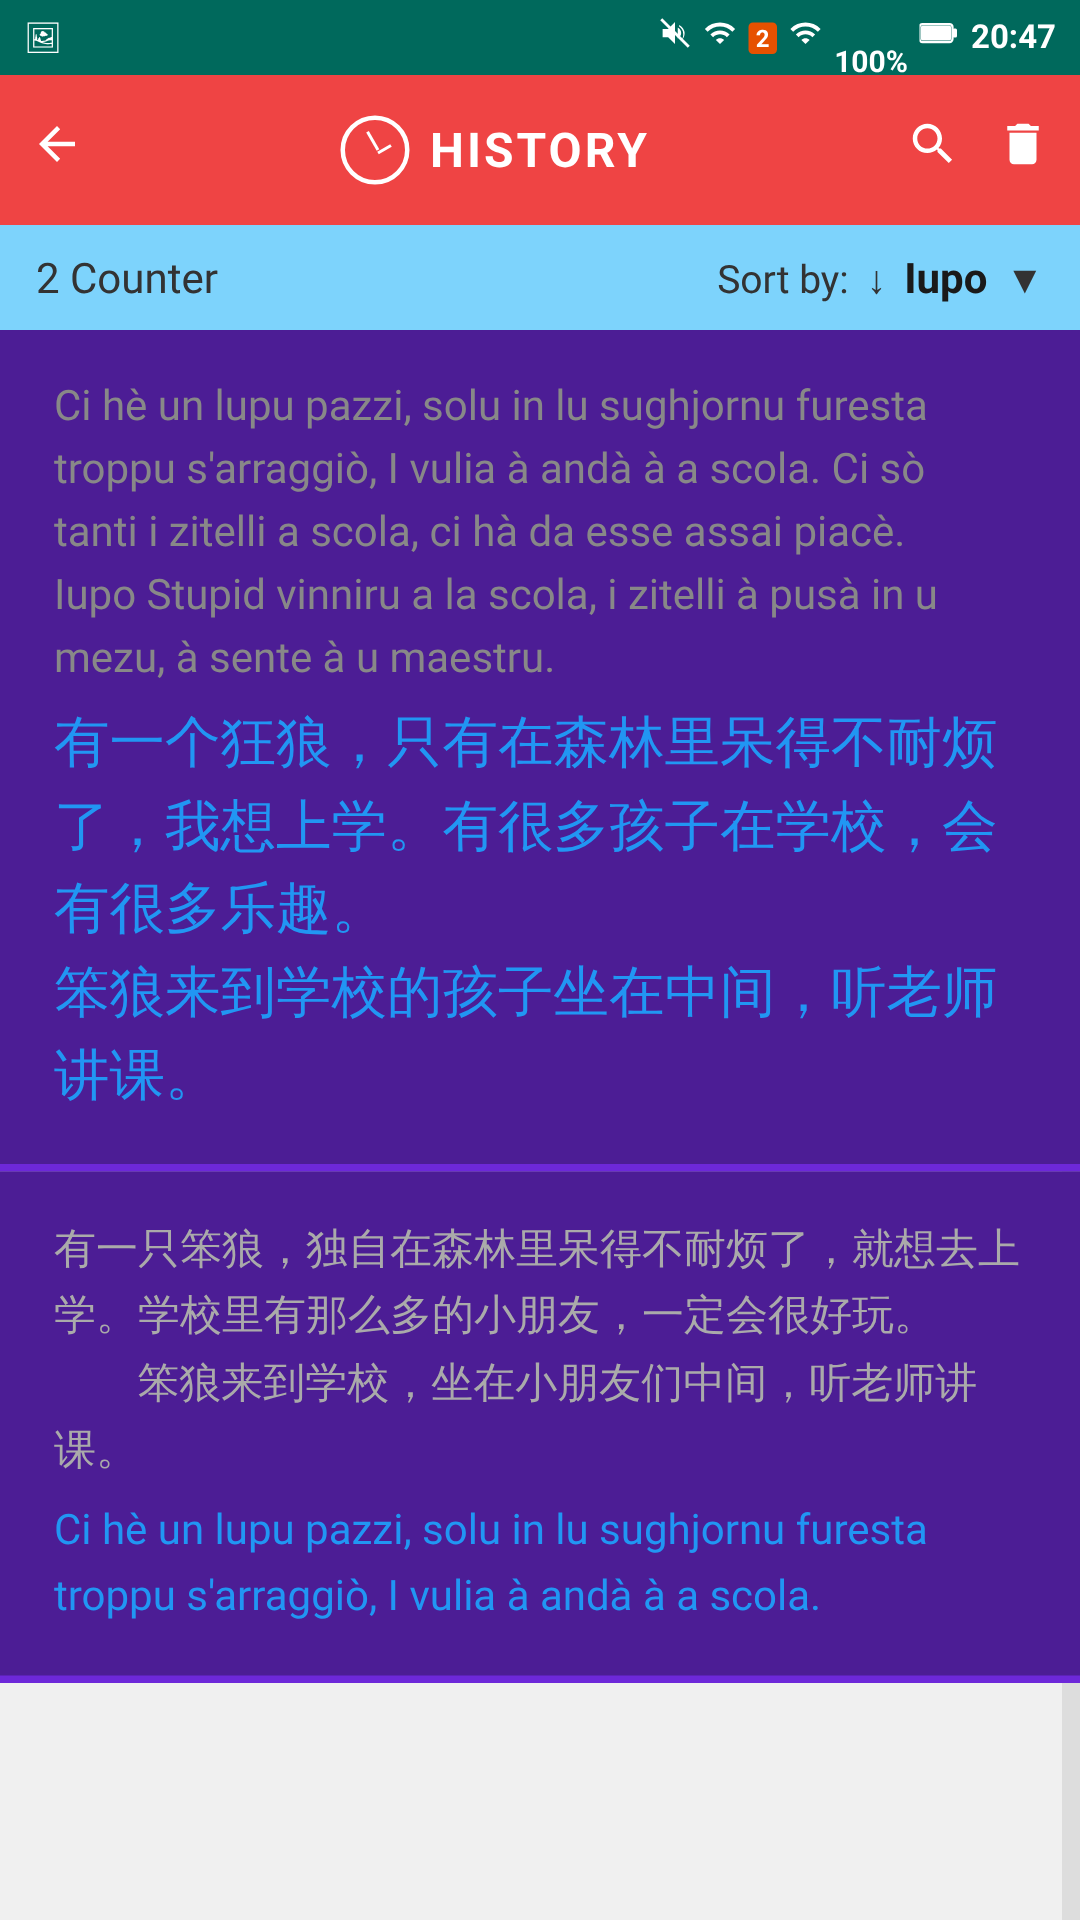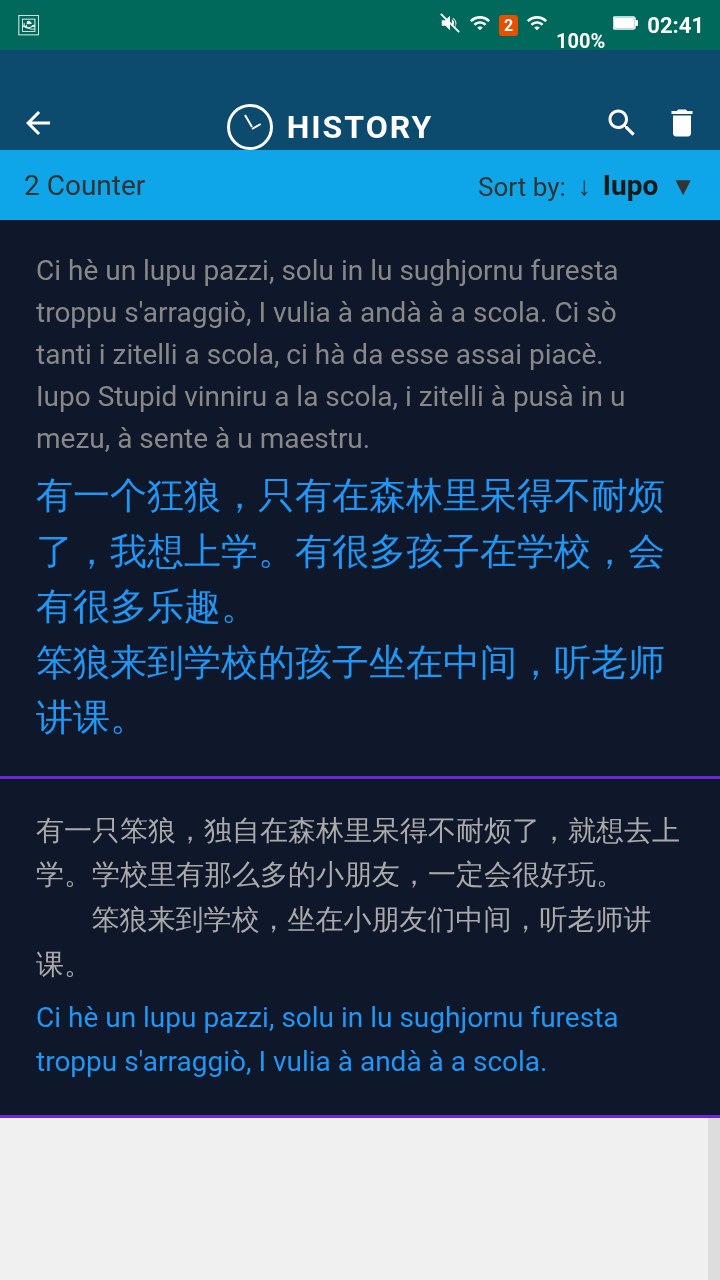--- a/index.html
+++ b/index.html
@@ -33,23 +33,23 @@
       align-items: center;
       gap: 8px;
       font-size: 22px;
       font-weight: bold;
     }
 
     
     .app-bar {
       width: 720px;
       height: 100px;
-      background: #0c4a6e;
-      display: flex;
-      align-items: flex-end;
+      background: #ef4444;
+      display: flex;
+      align-items: center;
       justify-content: space-between;
       padding: 0 20px;
     }
     .app-bar-center {
       display: flex;
       align-items: center;
       gap: 14px;
     }
     .app-bar-title {
       font-size: 32px;
@@ -92,21 +92,21 @@
       top: 12px;
       left: 21px;
       transform-origin: bottom center;
       transform: rotate(60deg);
     }
 
     
     .sort-bar {
       width: 720px;
       height: 70px;
-      background: #0ea5e9;
+      background: #7dd3fc;
       display: flex;
       align-items: center;
       padding: 0 24px;
       justify-content: space-between;
     }
     .sort-bar-counter {
       font-size: 28px;
       color: #333;
       font-weight: 400;
     }
@@ -151,24 +151,24 @@
       width: 12px;
       height: 120px;
       background: #999;
       border-radius: 6px;
       position: absolute;
       top: 0;
     }
 
     
     .card {
-      background: #0f172a;
+      background: #4c1d95;
       margin: 0;
       padding: 30px 36px 30px 36px;
-      border-bottom: 3px solid #6d28d9;
+      border-bottom: 5px solid #6d28d9;
       position: relative;
     }
 
     .card-text-gray {
       font-size: 28px;
       color: #888;
       line-height: 1.5;
       margin-bottom: 8px;
     }
     .card-text-blue {
@@ -214,21 +214,21 @@
       </svg>
     </span>
     <span style="font-size:20px;margin-top:31px;">100%</span>
     <span>
       <svg width="26" height="22" viewBox="0 0 26 16" fill="white">
         <rect x="0" y="2" width="22" height="12" rx="2" ry="2" stroke="white" stroke-width="1.5" fill="none"></rect>
         <rect x="1" y="3" width="20" height="10" rx="1" fill="white"></rect>
         <rect x="22" y="5" width="3" height="6" rx="1" fill="white"></rect>
       </svg>
     </span>
-    <span style="font-size:22px;font-weight:bold;">02:41</span>
+    <span style="font-size:22px;font-weight:bold;">20:47</span>
   </div>
 </div>
 
 <div class="app-bar">
   <span class="app-bar-icon">
     <svg width="36" height="36" viewBox="0 0 24 24" fill="white">
       <path d="M20 11H7.83l5.59-5.59L12 4l-8 8 8 8 1.41-1.41L7.83 13H20v-2z"></path>
     </svg>
   </span>
   <div class="app-bar-center">

